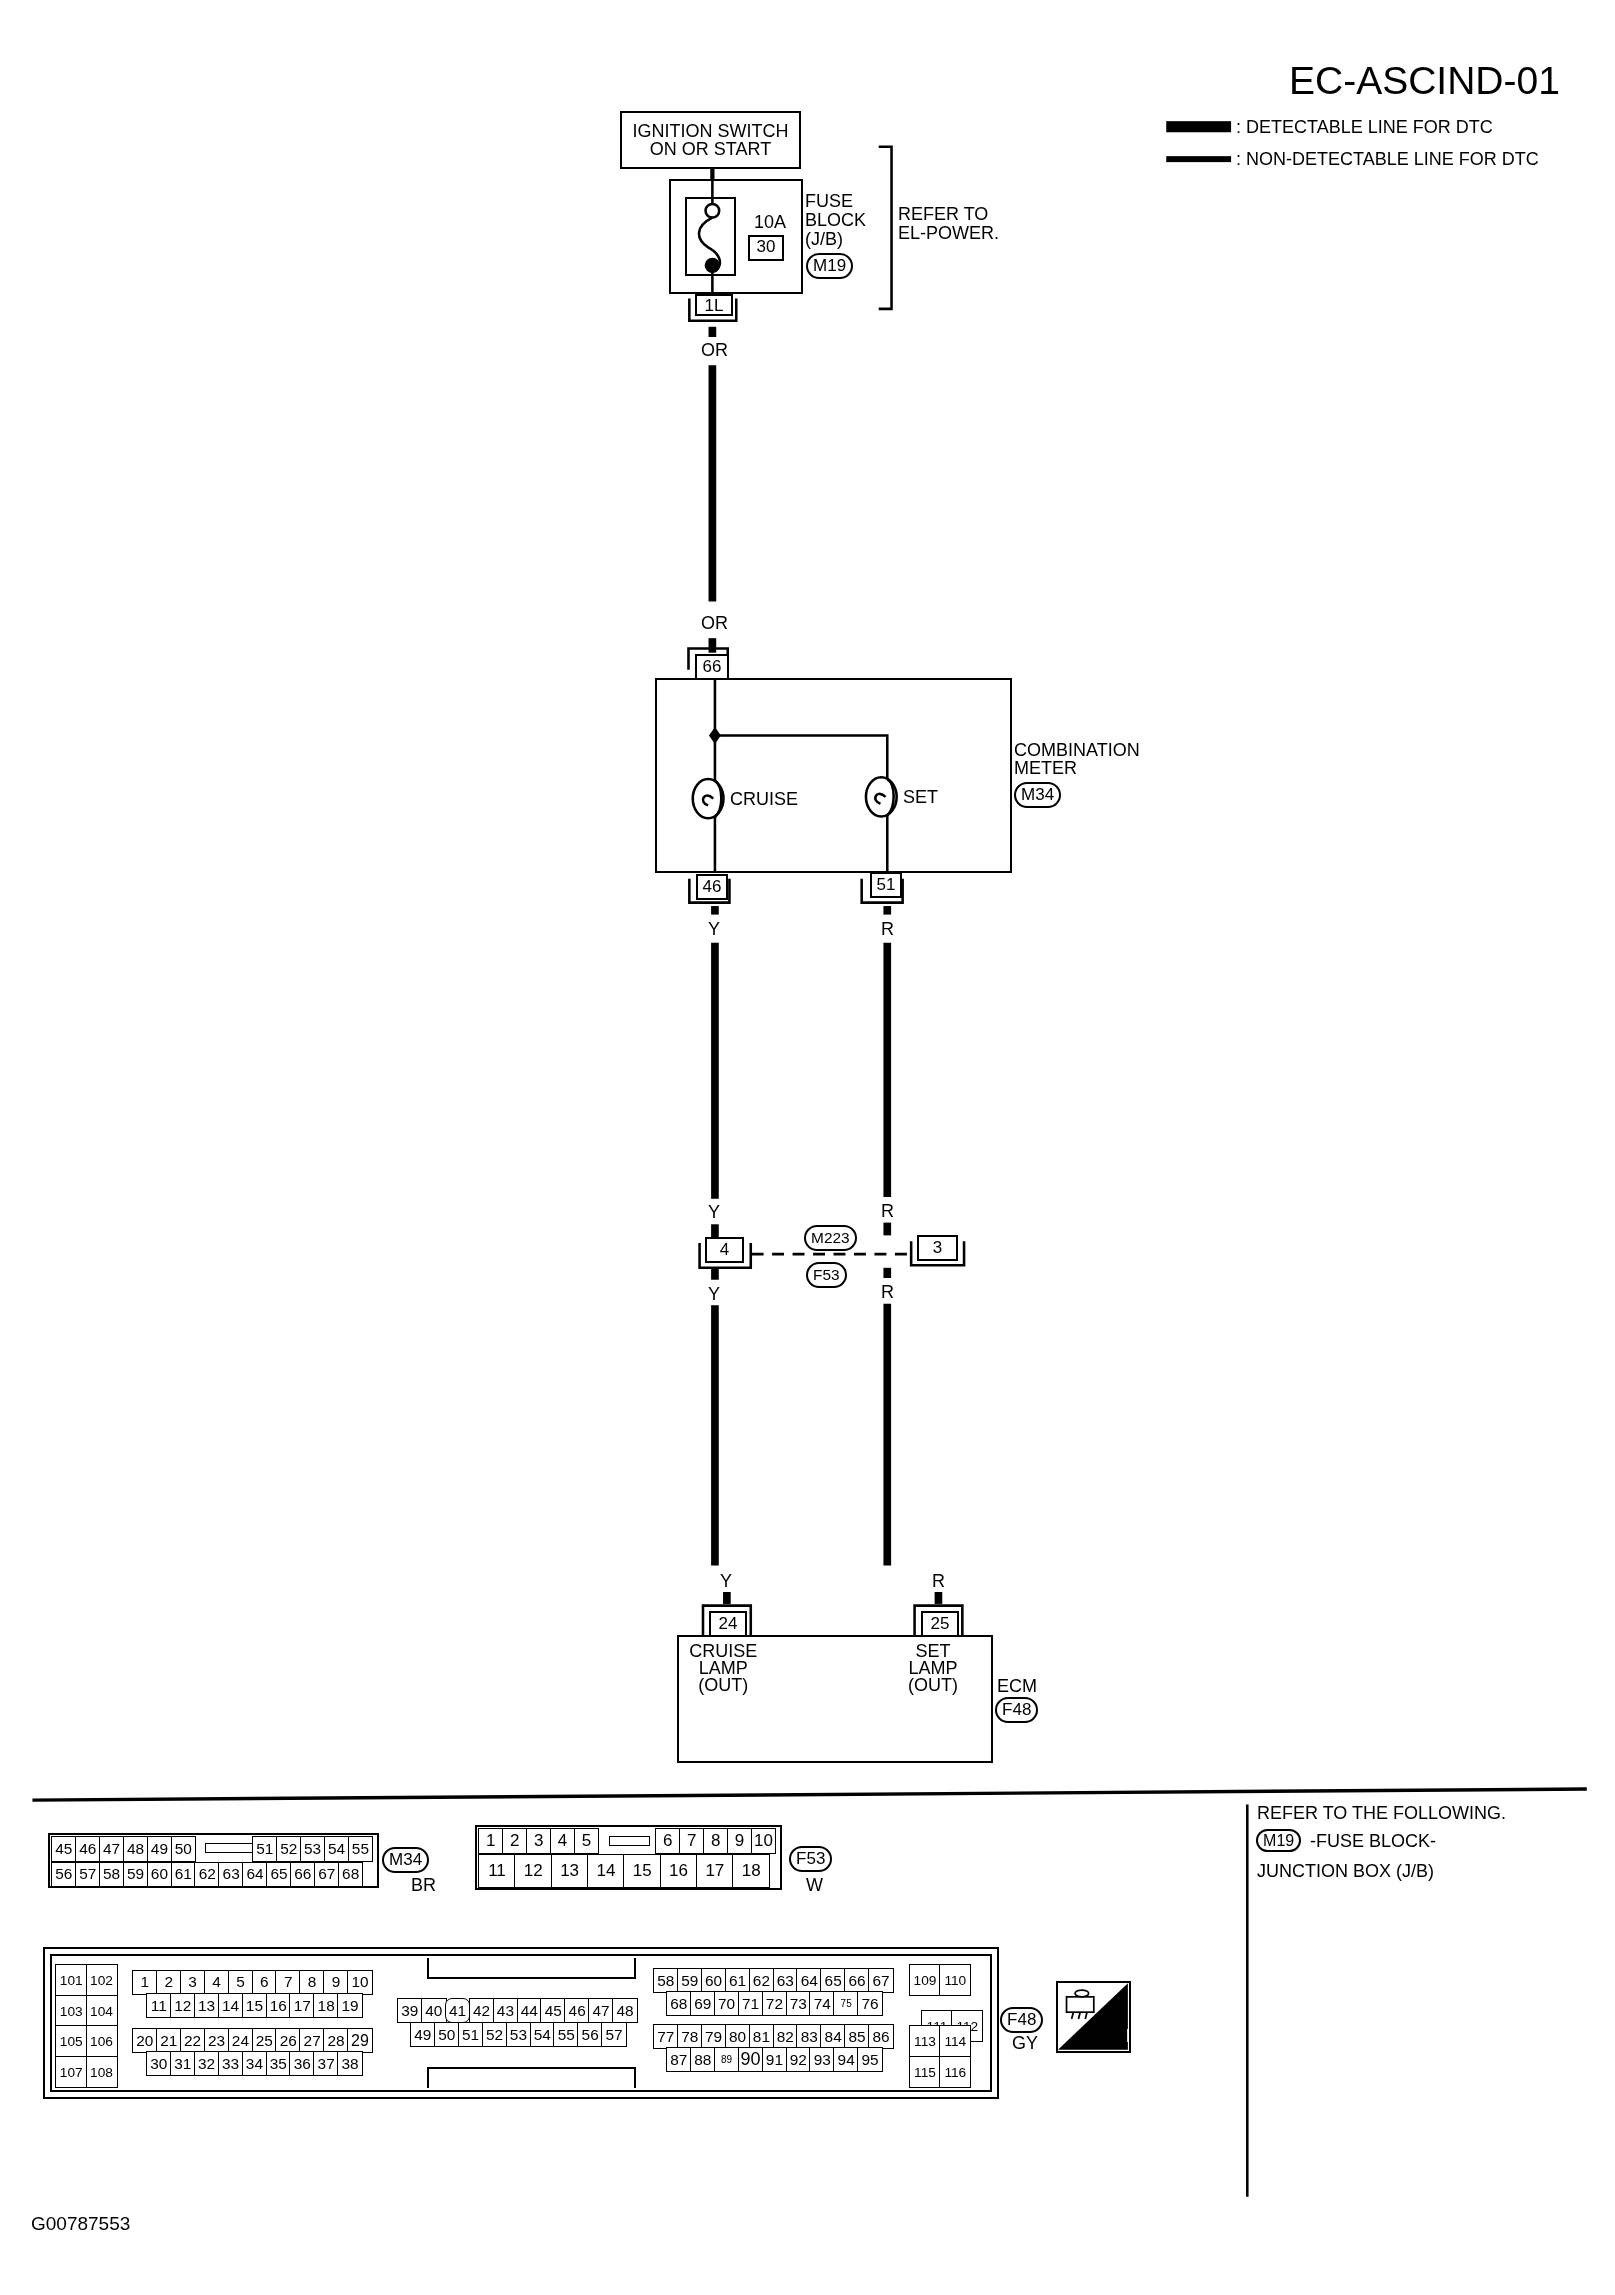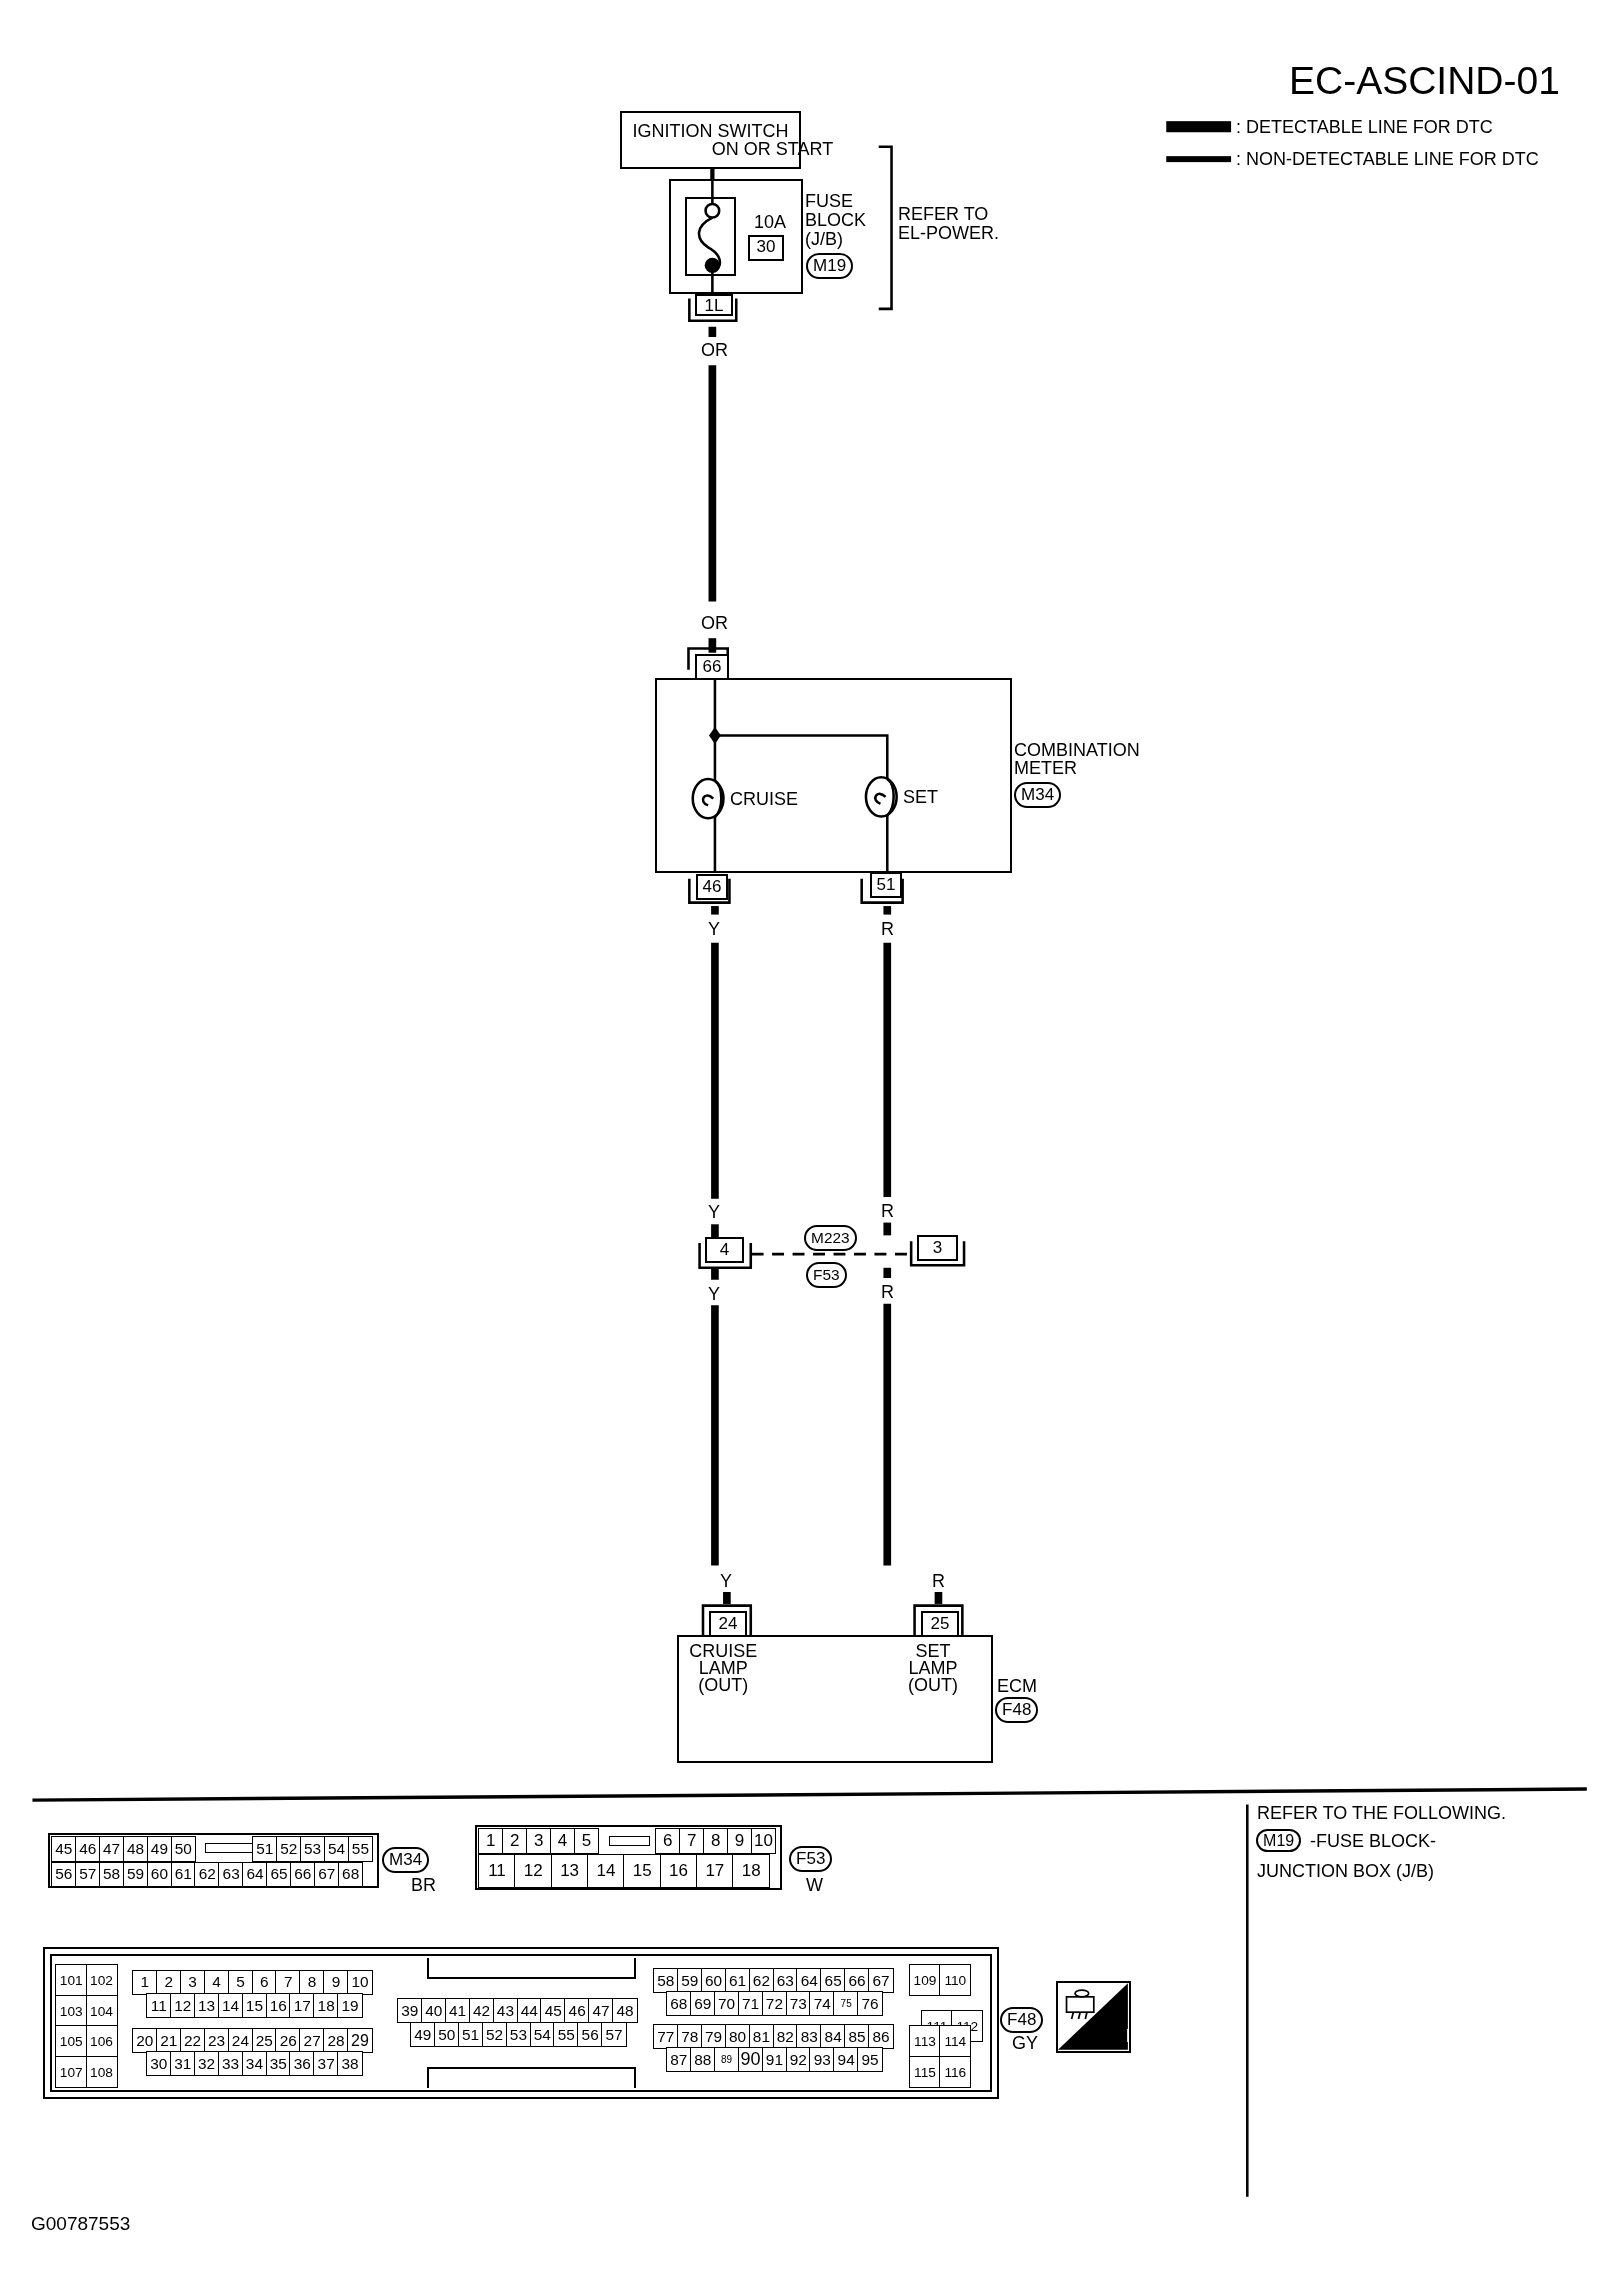--- a/index.html
+++ b/index.html
@@ -84,21 +84,21 @@
   <line x1="38" y1="2110" x2="1860" y2="2097" stroke="#000" stroke-width="4"></line>
   <line x1="1462" y1="2115" x2="1462" y2="2575" stroke="#000" stroke-width="3"></line>
 </svg>
 
 <div class="t title" style="left:1289px;top:61px;">EC-ASCIND-01</div>
 <div class="t legend-text" style="left:1236px;top:118px;">: DETECTABLE LINE FOR DTC</div>
 <div class="t legend-text" style="left:1236px;top:150px;">: NON-DETECTABLE LINE FOR DTC</div>
 
 <div class="box" style="left:620px;top:111px;width:181px;height:58px;">
   <div class="t lbl ctr" style="left:0;width:100%;top:8.5px;">IGNITION SWITCH</div>
-  <div class="t lbl ctr" style="left:18px;width:100%;top:27px;padding-left:44px;">ON OR START</div>
+  <div class="t lbl ctr" style="left:0;width:100%;top:27px;">ON OR START</div>
 </div>
 <div class="box" style="left:669px;top:179px;width:134px;height:115px;background:transparent;"></div>
 <div class="box" style="left:685px;top:197px;width:51px;height:79px;background:transparent;"></div>
 <div class="t lbl" style="left:754px;top:213px;">10A</div>
 <div class="termbox" style="left:748px;top:235px;width:36px;height:25.6px;line-height:20.5px;">30</div>
 <div class="t lbl" style="left:805px;top:192px;">FUSE</div>
 <div class="t lbl" style="left:805px;top:211px;">BLOCK</div>
 <div class="t lbl" style="left:805px;top:230px;">(J/B)</div>
 <div class="pill" style="left:806px;top:253px;">M19</div>
 <div class="termbox" style="left:695px;top:294px;width:38px;height:22px;line-height:19px;">1L</div>
@@ -293,21 +293,21 @@
       <div class="cell" style="width: 25.6px; height: 25px; font-size: 15.4px;">33</div>
       <div class="cell" style="width: 25.6px; height: 25px; font-size: 15.4px;">34</div>
       <div class="cell" style="width: 25.6px; height: 25px; font-size: 15.4px;">35</div>
       <div class="cell" style="width: 25.6px; height: 25px; font-size: 15.4px;">36</div>
       <div class="cell" style="width: 25.6px; height: 25px; font-size: 15.4px;">37</div>
       <div class="cell" style="width: 25.6px; height: 25px; font-size: 15.4px;">38</div>
     </div>
   <div class="conn-row" id="f48-c1" style="left:352px;top:49px;">
       <div class="cell" style="width: 25.6px; height: 25px; font-size: 15.4px;">39</div>
       <div class="cell" style="width: 25.6px; height: 25px; font-size: 15.4px;">40</div>
-      <div class="cell" style="width: 25.6px; height: 25px; font-size: 15.4px;">41</div>
+      <div class="cell" style="width: 25.6px; height: 25px; font-size: 15.4px; border-radius: 7px;">41</div>
       <div class="cell" style="width: 25.6px; height: 25px; font-size: 15.4px;">42</div>
       <div class="cell" style="width: 25.6px; height: 25px; font-size: 15.4px;">43</div>
       <div class="cell" style="width: 25.6px; height: 25px; font-size: 15.4px;">44</div>
       <div class="cell" style="width: 25.6px; height: 25px; font-size: 15.4px;">45</div>
       <div class="cell" style="width: 25.6px; height: 25px; font-size: 15.4px;">46</div>
       <div class="cell" style="width: 25.6px; height: 25px; font-size: 15.4px;">47</div>
       <div class="cell" style="width: 25.6px; height: 25px; font-size: 15.4px;">48</div>
     </div>
   <div class="conn-row" id="f48-c2" style="left:365px;top:73px;">
       <div class="cell" style="width: 25.6px; height: 25px; font-size: 15.4px;">49</div>

